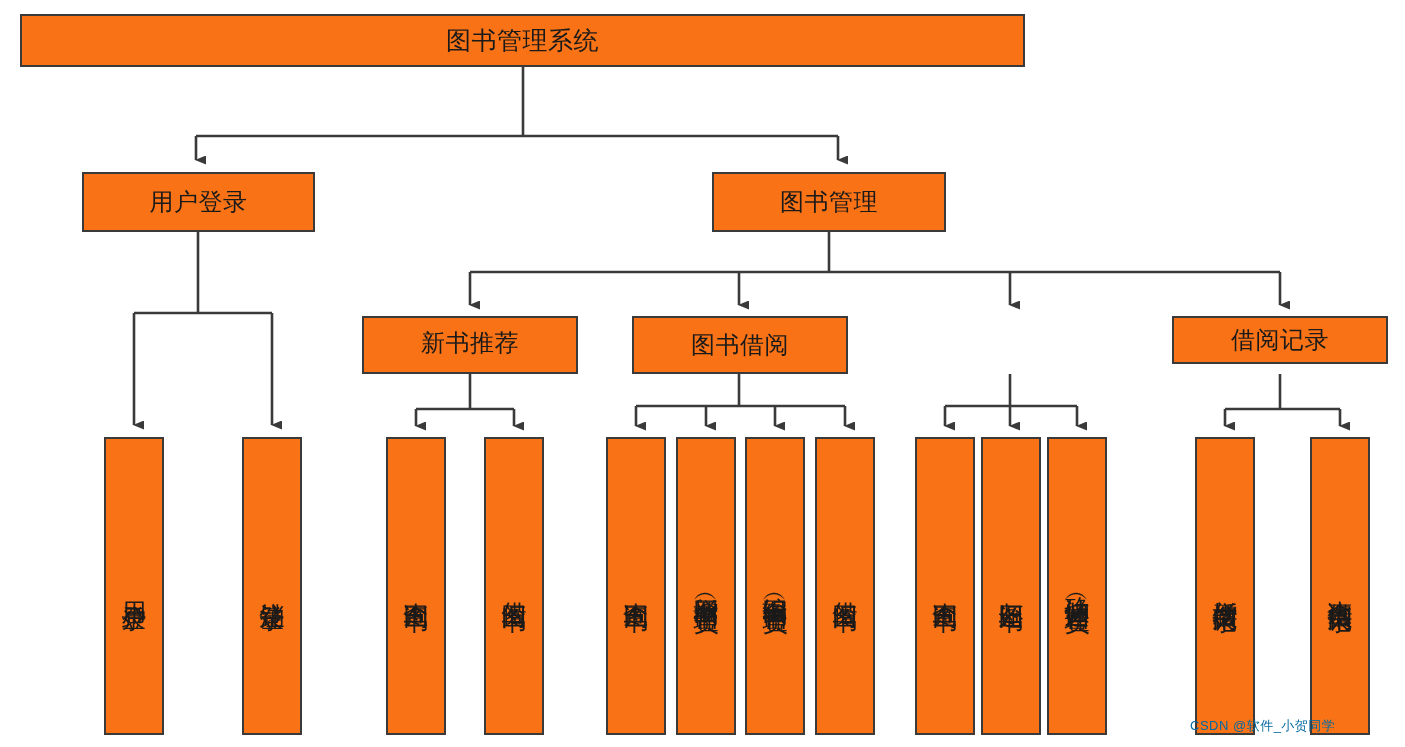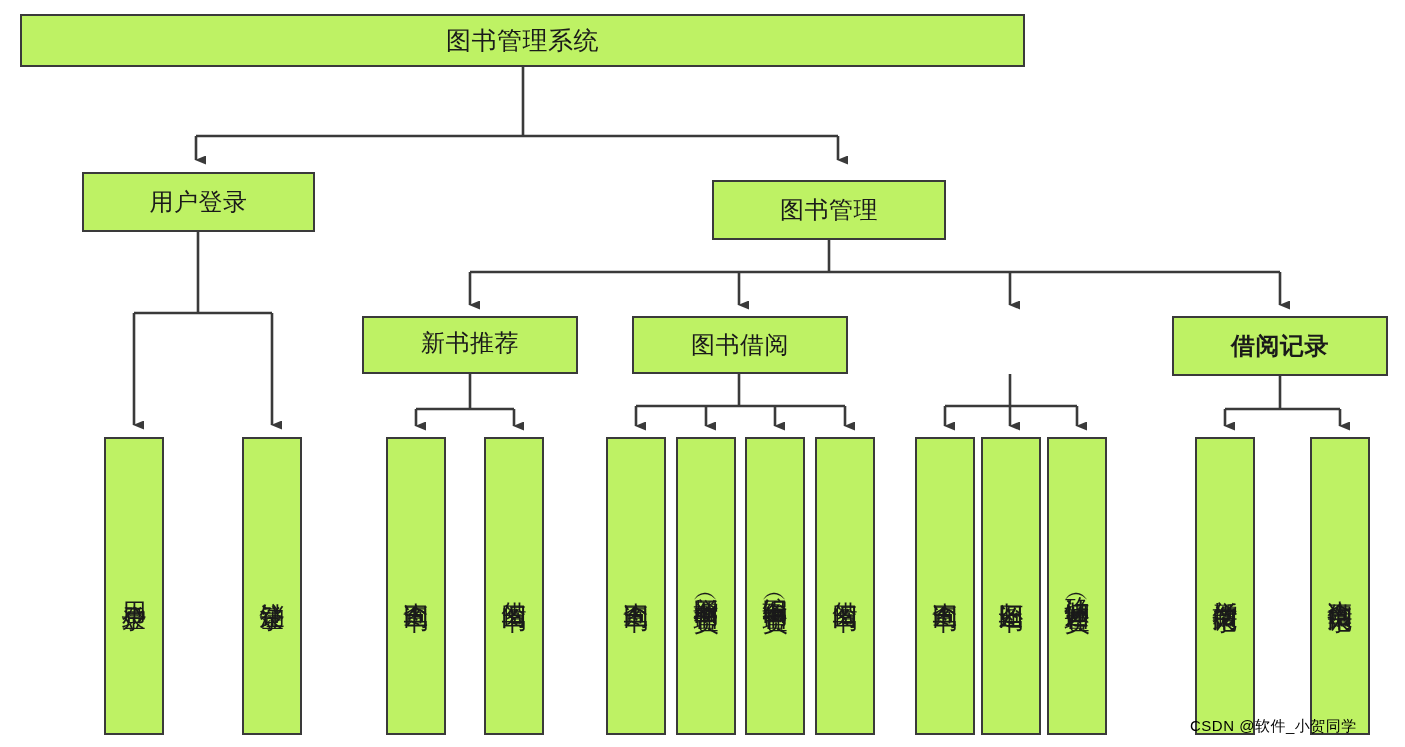--- a/index.html
+++ b/index.html
@@ -22,21 +22,21 @@
     position: absolute;
     left: 0;
     top: 0;
     width: 1405px;
     height: 747px;
     pointer-events: none;
   }
   .node {
     position: absolute;
     box-sizing: border-box;
-    background: #bef264;
+    background: #f97316;
     border: 2px solid #3a3a3a;
     display: flex;
     align-items: center;
     justify-content: center;
     overflow: hidden;
   }
   .node-label {
     color: #1a1a1a;
     text-align: center;
     line-height: 1.08;
@@ -51,22 +51,22 @@
     writing-mode: vertical-rl;
     text-orientation: upright;
     font-size: 25px;
     letter-spacing: 2px;
   }
   .node.root .node-label {
     font-size: 25px;
   }
   .watermark {
     position: absolute;
-    color: #000000;
-    font-size: 15px;
+    color: #0369a1;
+    font-size: 13px;
     white-space: nowrap;
     letter-spacing: 0.5px;
   }
 </style>
 </head>
 <body>
 
 <div id="diagram-root">
 
   <svg class="connectors" viewBox="0 0 1405 747" xmlns="http://www.w3.org/2000/svg">
@@ -119,31 +119,31 @@
     </g>
   </svg>
 
   <div class="node horizontal root" style="left:20px; top:14px; width:1005px; height:53px;">
     <span class="node-label">图书管理系统</span>
   </div>
 
   <div class="node horizontal" style="left:82px; top:172px; width:233px; height:60px;">
     <span class="node-label">用户登录</span>
   </div>
-  <div class="node horizontal" style="left:712px; top:172px; width:234px; height:60px;margin-top:8px;">
+  <div class="node horizontal" style="left:712px; top:172px; width:234px; height:60px;">
     <span class="node-label">图书管理</span>
   </div>
 
   <div class="node horizontal" style="left:362px; top:316px; width:216px; height:58px;font-family:Liberation Mono, monospace;">
     <span class="node-label">新书推荐</span>
   </div>
   <div class="node horizontal" style="left:632px; top:316px; width:216px; height:58px;justify-content:center;">
     <span class="node-label">图书借阅</span>
   </div>
-  <div class="node horizontal" style="left:1172px; top:316px; width:216px; height:60px;font-weight:bold;">
+  <div class="node horizontal" style="left:1172px; top:316px; width:216px; height:48px;">
     <span class="node-label">借阅记录</span>
   </div>
 
   <div class="node vertical" style="left:104px; top:437px; width:60px; height:298px;">
     <span class="node-label">用户登录</span>
   </div>
   <div class="node vertical" style="left:242px; top:437px; width:60px; height:298px;">
     <span class="node-label">注销登录</span>
   </div>
 

